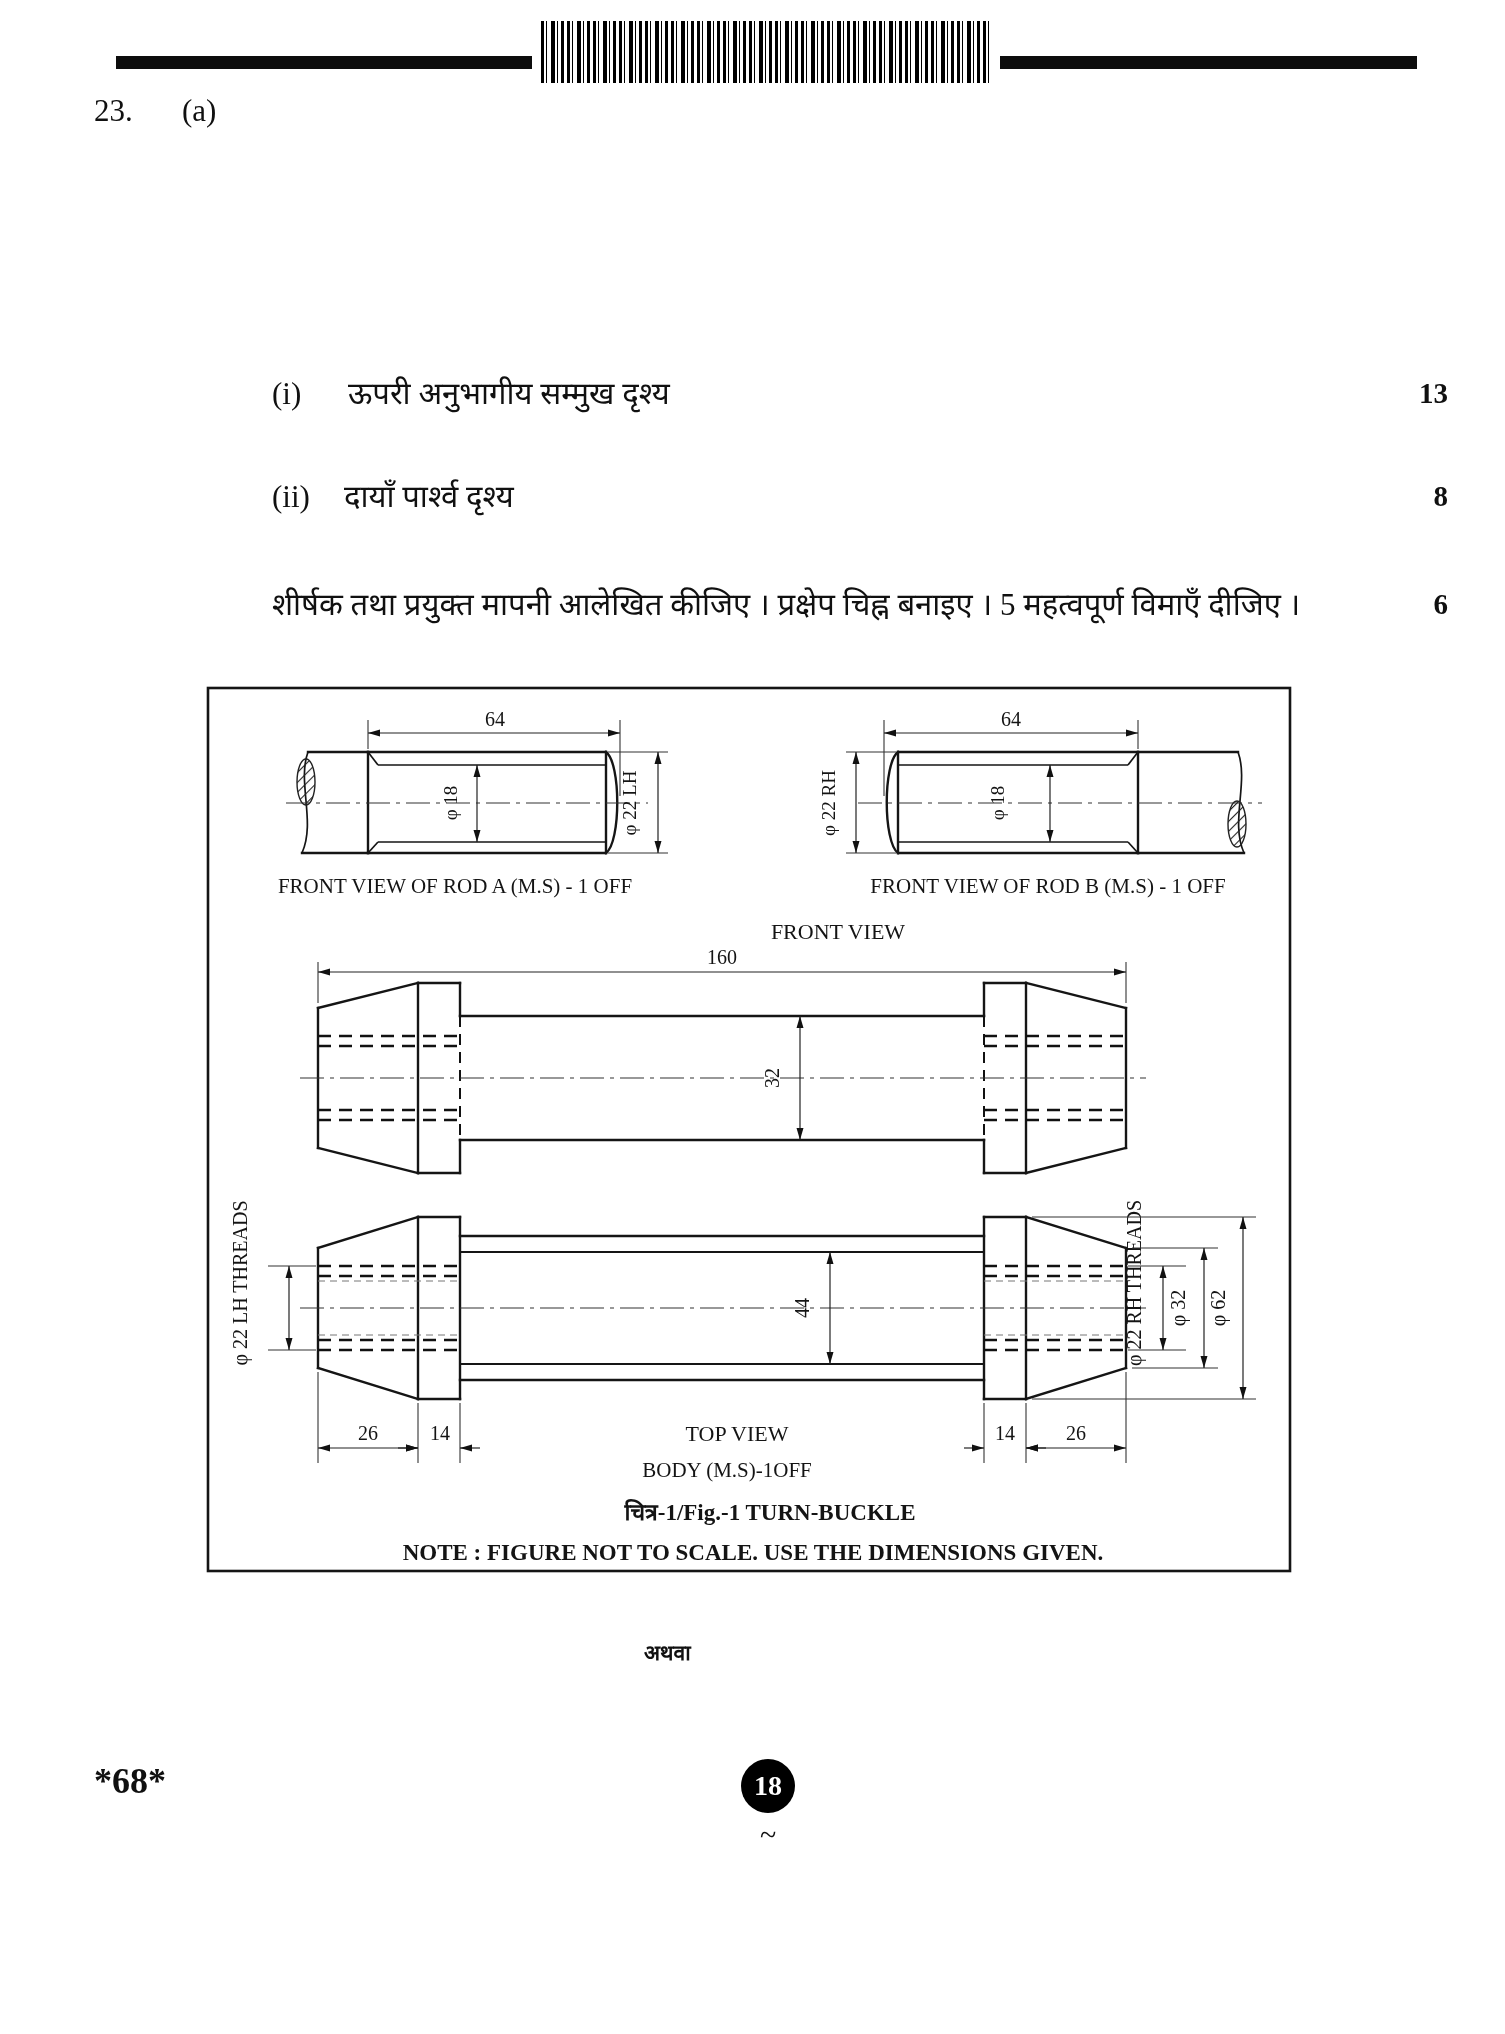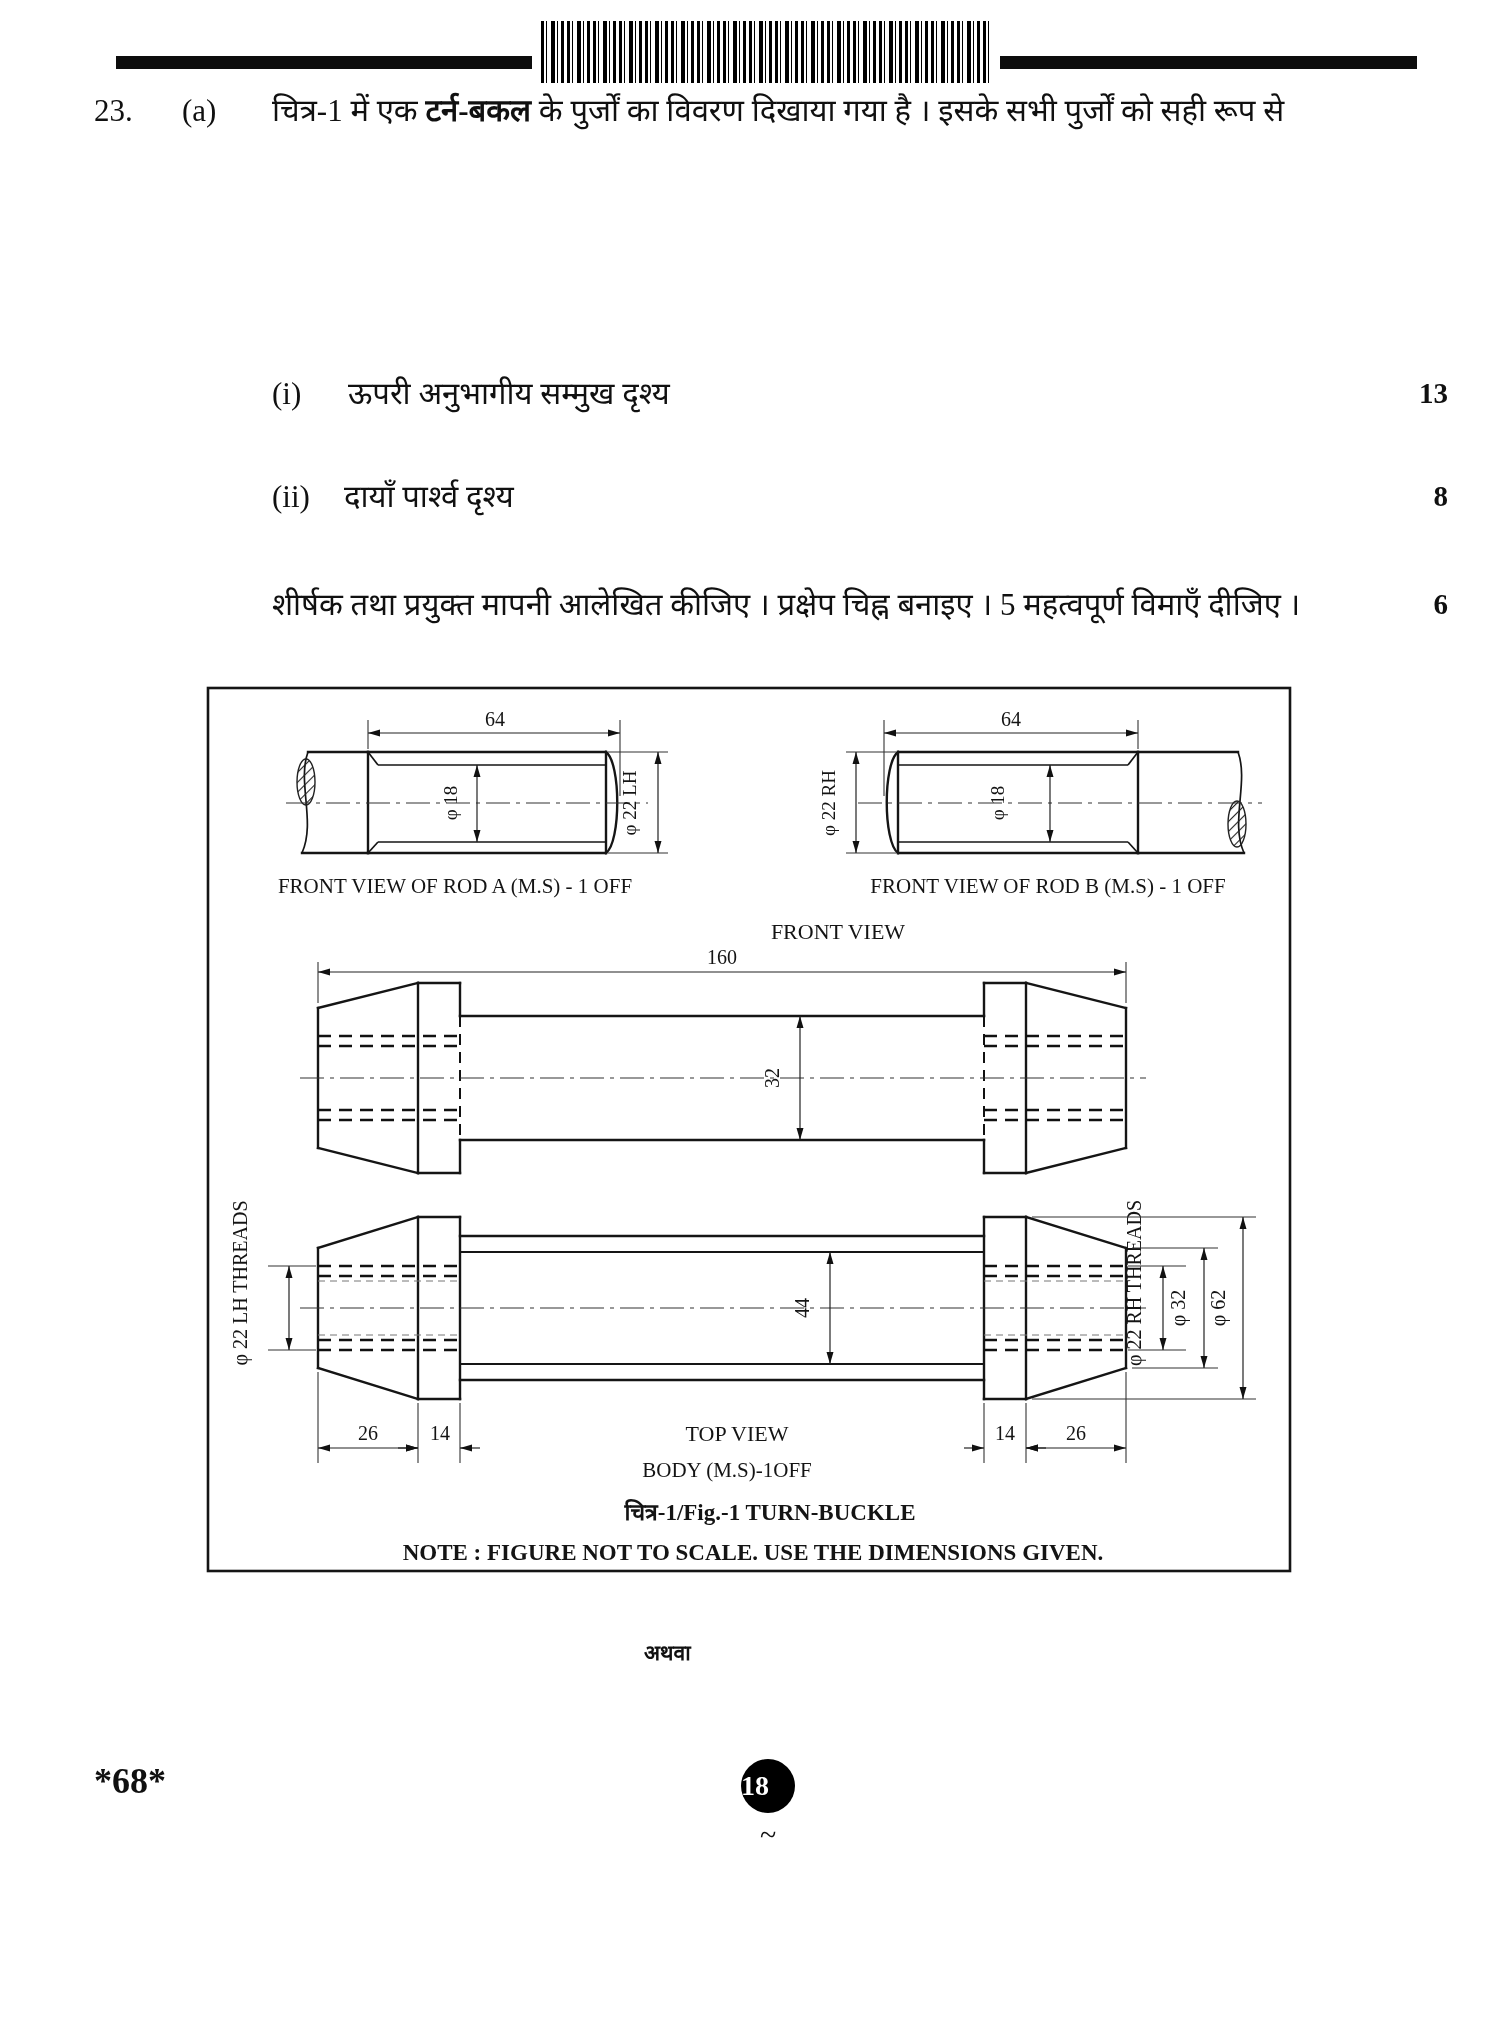--- a/index.html
+++ b/index.html
@@ -10,21 +10,21 @@
   .bold{font-weight:bold;}
   .marks{font-size:29px;font-weight:bold;text-align:right;width:68px;}
   
   .rule{position:absolute;height:13px;background:#0d0d0d;}
   .barcode{position:absolute;left:541px;top:21px;width:449px;height:62px;
      background:repeating-linear-gradient(90deg,#000 0px,#000 3px,#fff 3px,#fff 5px,
        #000 5px,#000 6px,#fff 6px,#fff 10px,#000 10px,#000 14px,#fff 14px,#fff 16px,
        #000 16px,#000 17px,#fff 17px,#fff 20px,#000 20px,#000 23px,#fff 23px,#fff 26px);}
   
   .pagenum{position:absolute;left:741px;top:1759px;width:54px;height:54px;border-radius:50%;
-     background:#000;color:#fff;font-size:28px;font-weight:bold;text-align:left;line-height:54px;}
+     background:#000;color:#fff;font-size:28px;font-weight:bold;text-align:center;line-height:54px;}
   
   svg text{font-family:"Liberation Serif",serif;fill:#141414;}
   .t19{font-size:19px;} .t20{font-size:20px;} .t21{font-size:21px;} .t22{font-size:22px;}
   .t23b{font-size:23px;font-weight:bold;}
   .ol{fill:none;stroke:#151515;stroke-width:2.4;stroke-linecap:square;}
   .tl{fill:none;stroke:#151515;stroke-width:1.7;}
   .in2{fill:none;stroke:#151515;stroke-width:2;}
   .ext{stroke:#333;stroke-width:1.1;}
   .dim{fill:none;stroke:#222;stroke-width:1.2;}
   .dsh{stroke:#111;stroke-width:2.4;stroke-dasharray:13 8;}
@@ -36,21 +36,20 @@
 <body>
 
 <div class="page">
 
   <div class="rule" style="left:116px;top:56px;width:416px;"></div>
   <div class="barcode"></div>
   <div class="rule" style="left:1000px;top:56px;width:417px;"></div>
 
   <div class="abs dev" style="left:94px;top:92px;">23.</div>
   <div class="abs dev" style="left:182px;top:92px;">(a)</div>
-  <div class="abs dev" style="left:272px;top:92px;"><span>चित्र-1 में एक </span><span class="bold">टर्न-बकल</span><span> के पुर्जों का विवरण दिखाया गया है । इसके सभी पुर्जों को सही रूप से</span></div>
 
   <div class="abs dev" style="left:272px;top:375px;">(i)</div>
   <div class="abs dev" style="left:348px;top:375px;">ऊपरी अनुभागीय सम्मुख दृश्य</div>
   <div class="abs marks" style="left:1380px;top:377px;">13</div>
 
   <div class="abs dev" style="left:272px;top:478px;">(ii)</div>
   <div class="abs dev" style="left:344px;top:478px;">दायाँ पार्श्व दृश्य</div>
   <div class="abs marks" style="left:1380px;top:480px;">8</div>
 
   <div class="abs dev" style="left:272px;top:586px;">शीर्षक तथा प्रयुक्त मापनी आलेखित कीजिए । प्रक्षेप चिह्न बनाइए । 5 महत्वपूर्ण विमाएँ दीजिए ।</div>

